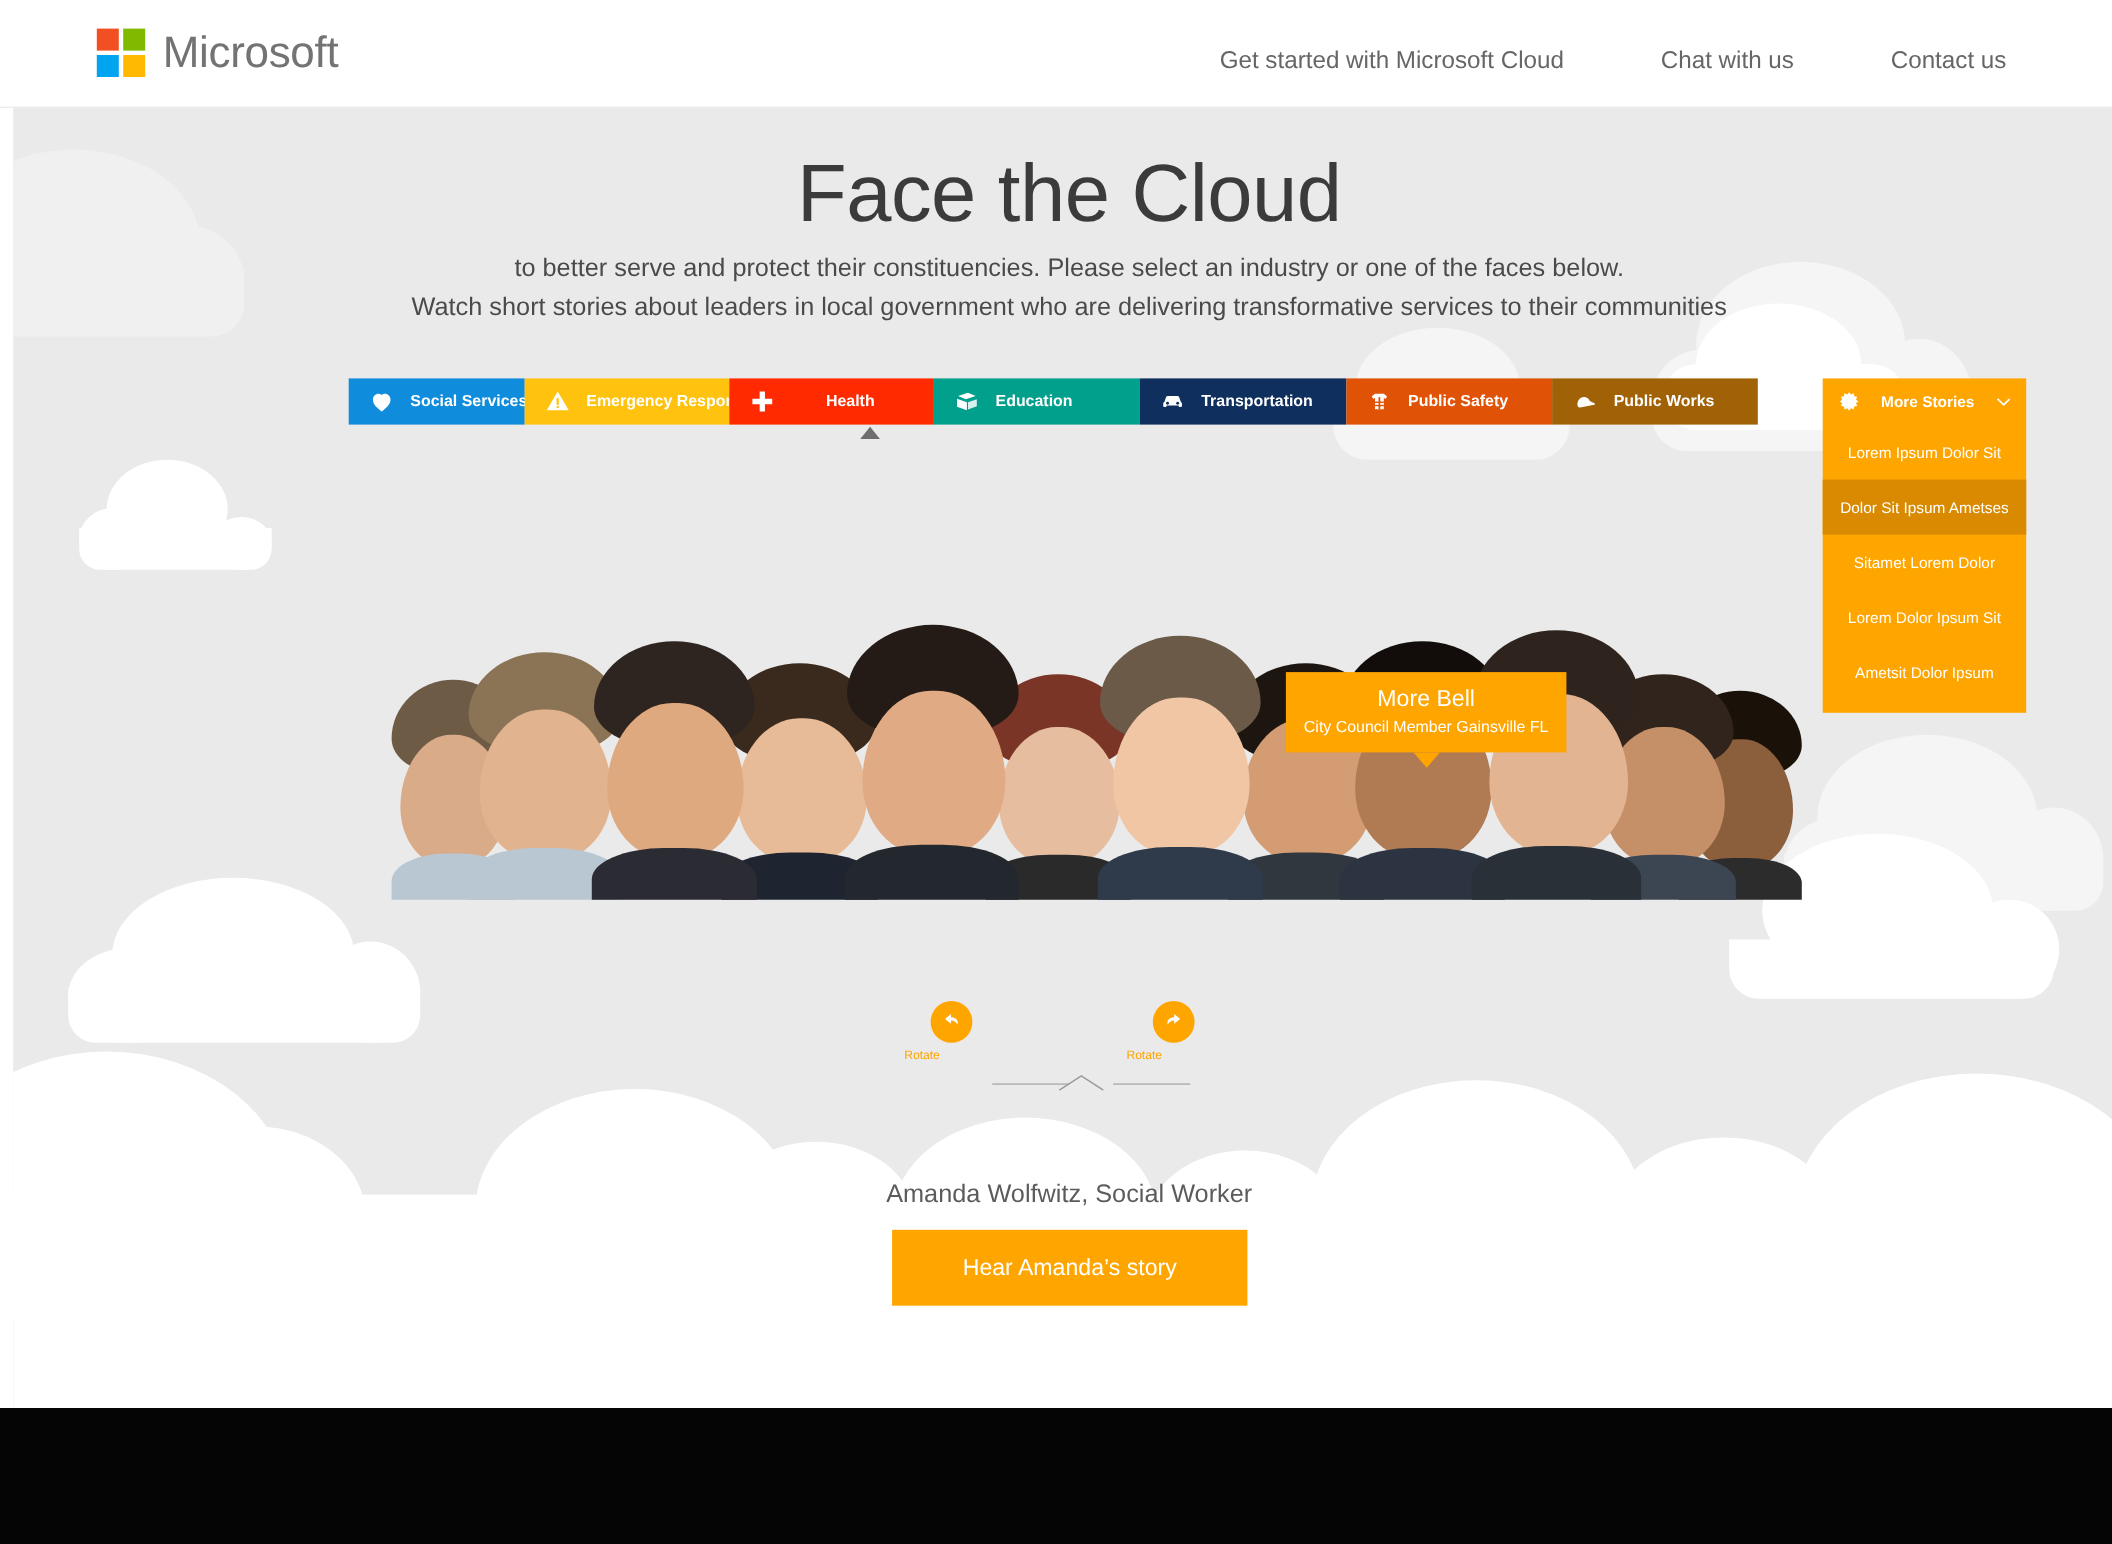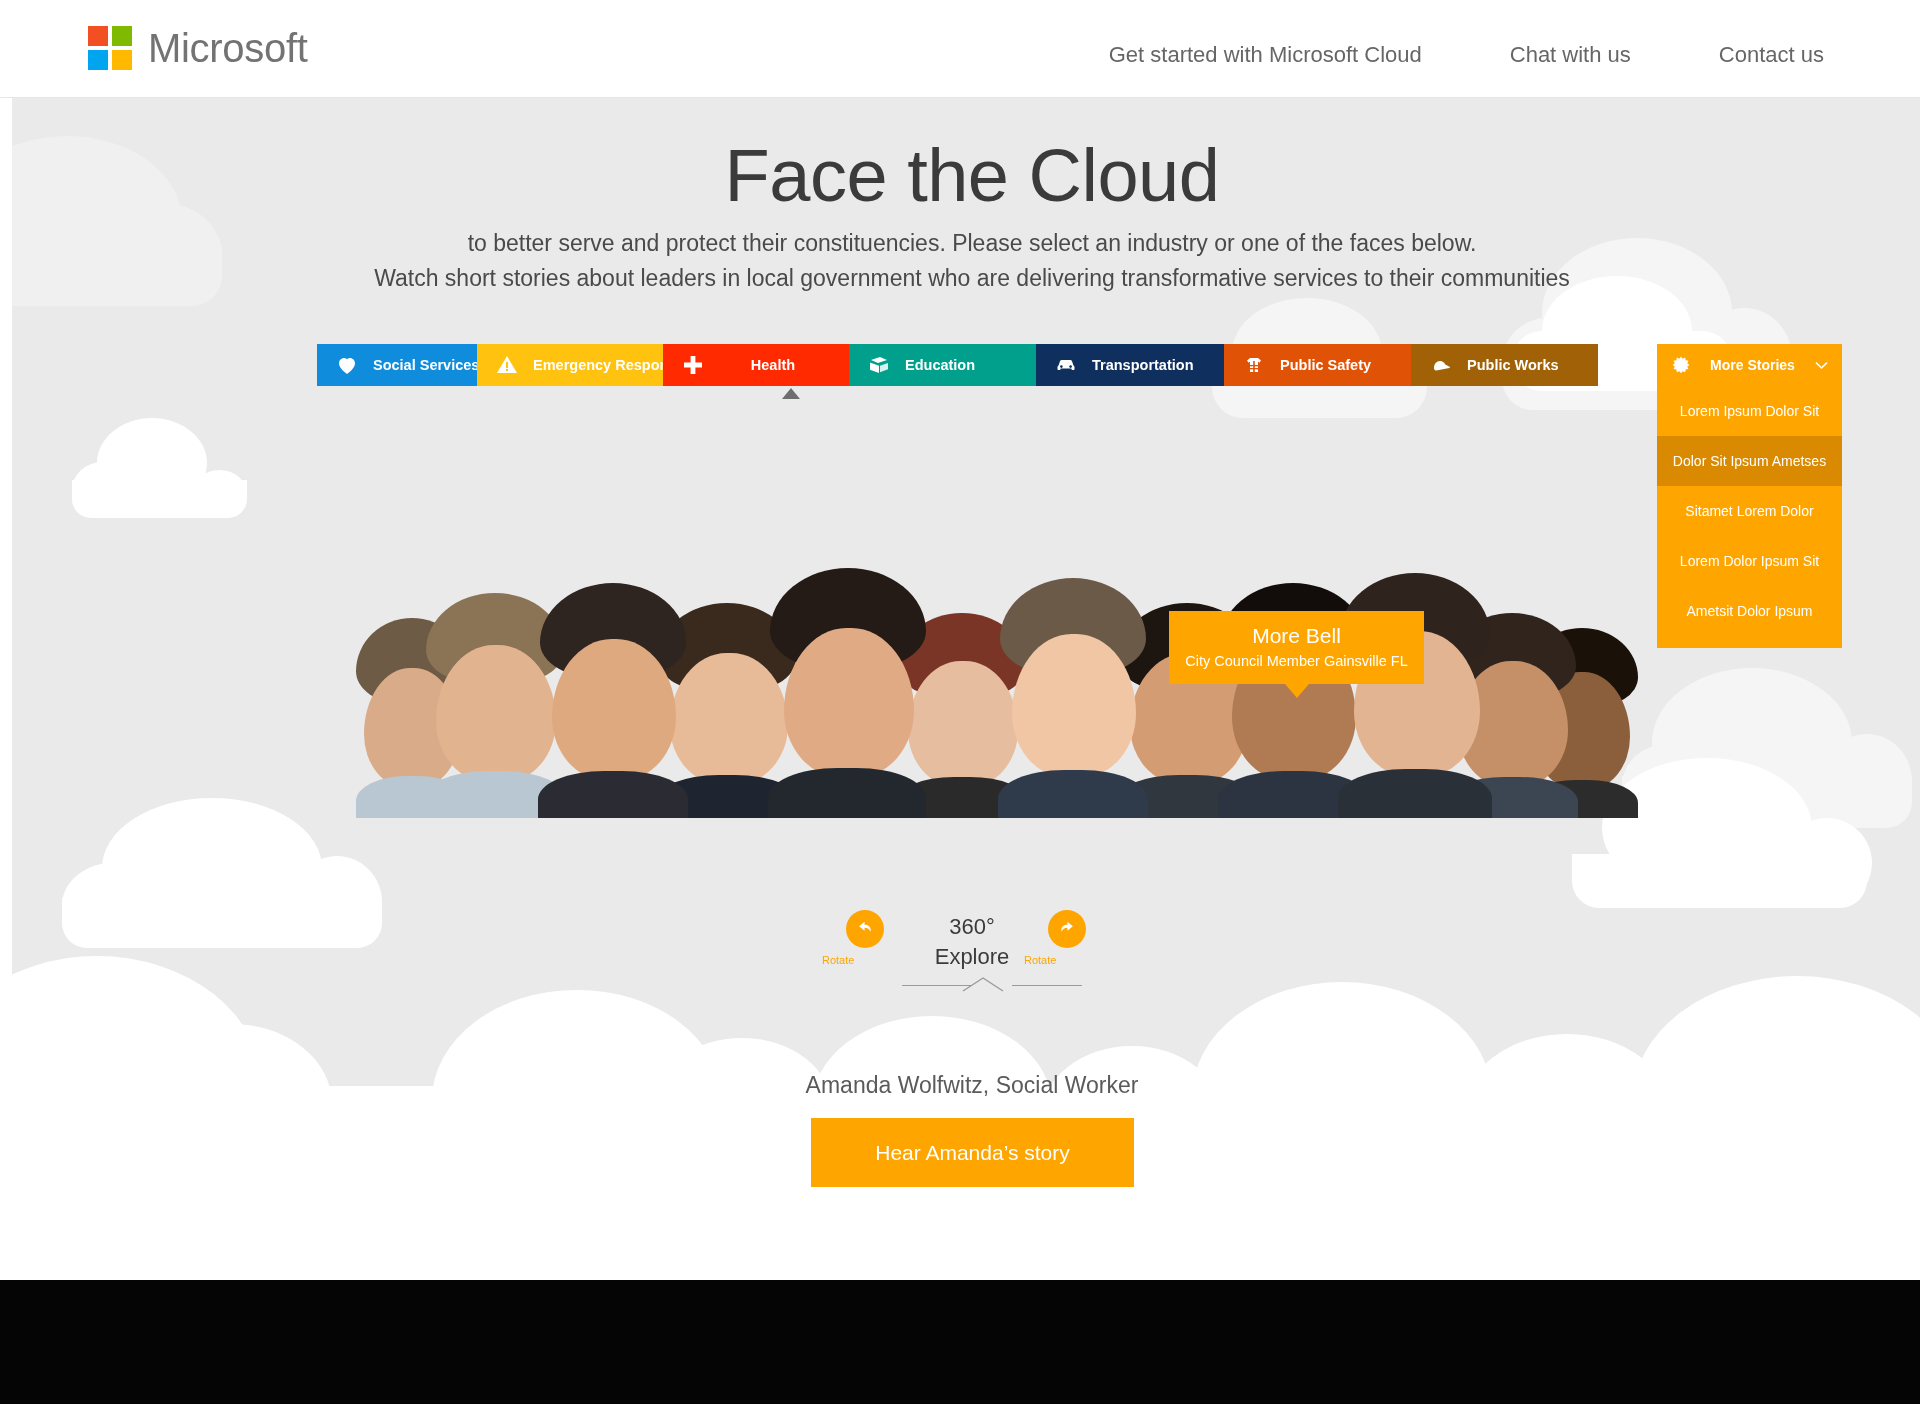--- a/index.html
+++ b/index.html
@@ -406,24 +406,20 @@
 
     <div class="controls">
       <div class="rot rot-left">
         <div class="circle">
           <svg width="22" height="22" viewBox="0 0 24 24">
               <path fill="#fff" d="M11.5 7.3V4.1L5.6 9l5.9 4.9v-3.3c3.2 0 5.4 1.7 6.4 4.3.2-.7.3-1.4.3-2.1 0-3.3-2.9-5.5-6.7-5.5z"></path>
             </svg>
         </div>
         <div class="rot-label">Rotate</div>
       </div>
-      <div class="explore">
-        <div>360°</div>
-        <div>Explore</div>
-      </div>
       <div class="rot rot-right">
         <div class="circle">
           <svg width="22" height="22" viewBox="0 0 24 24">
               <path fill="#fff" d="M12.5 7.3V4.1L18.4 9l-5.9 4.9v-3.3c-3.2 0-5.4 1.7-6.4 4.3-.2-.7-.3-1.4-.3-2.1 0-3.3 2.9-5.5 6.7-5.5z"></path>
             </svg>
         </div>
         <div class="rot-label">Rotate</div>
       </div>
     </div>
 

